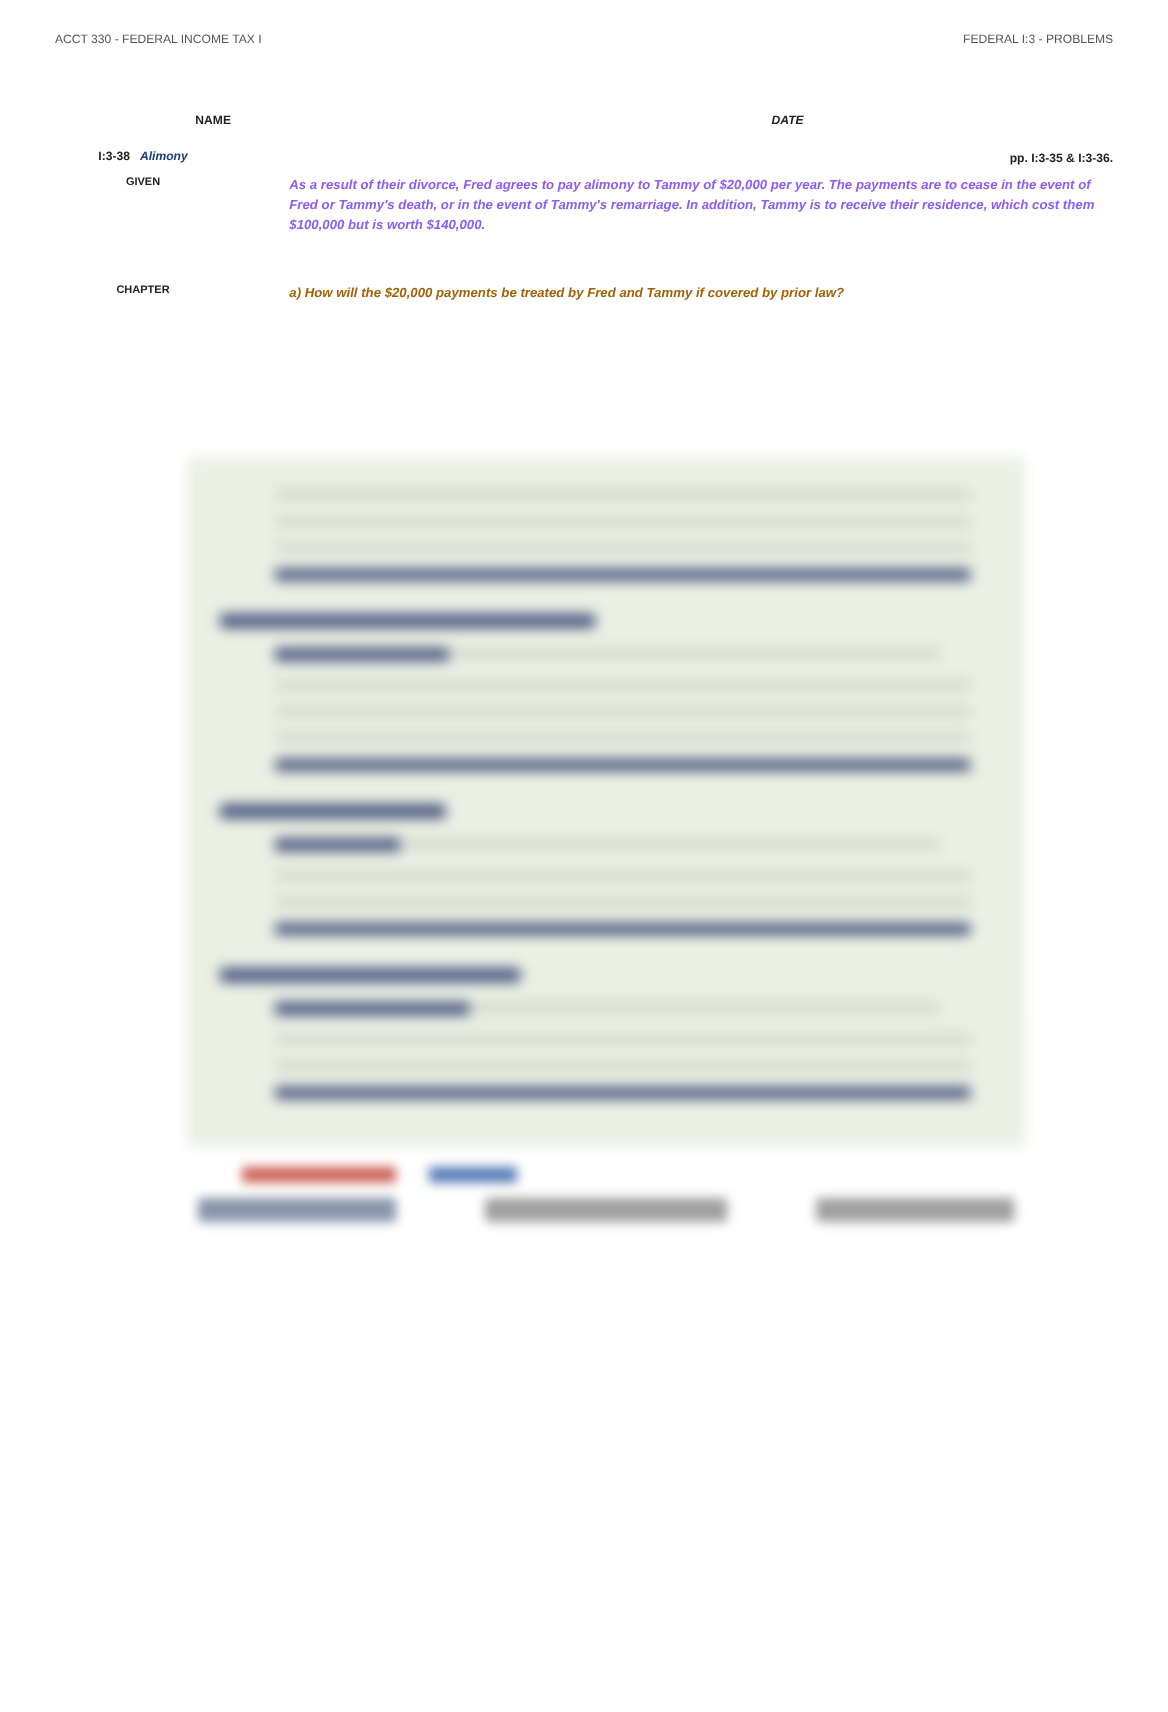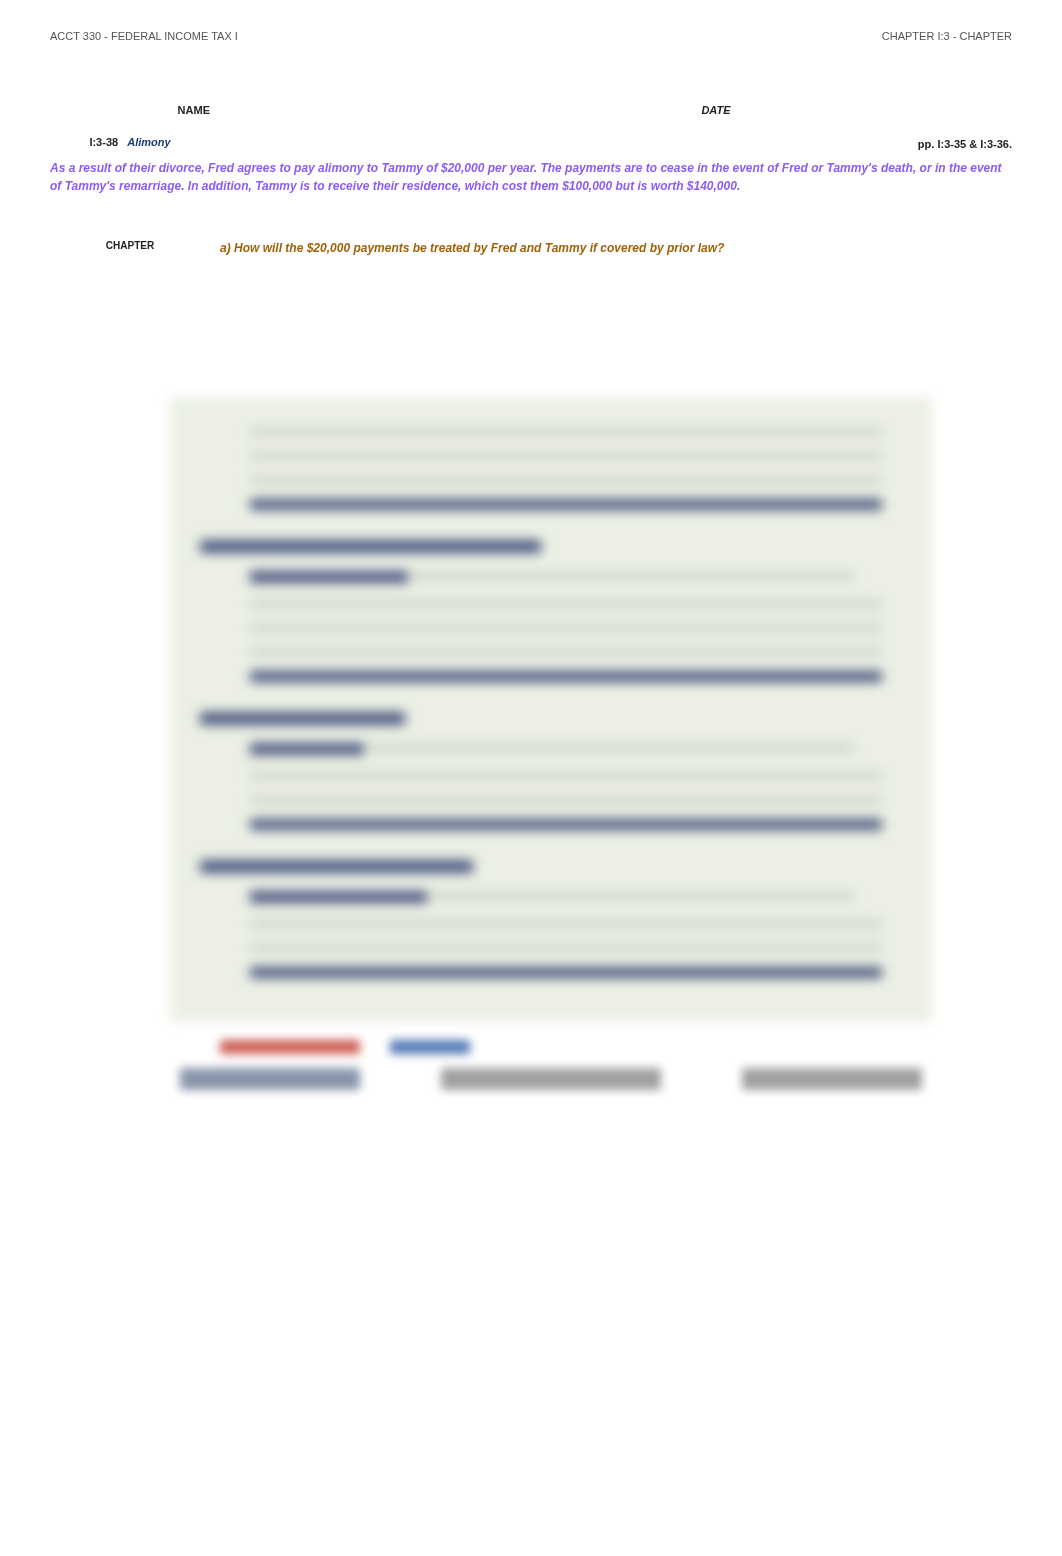--- a/index.html
+++ b/index.html
@@ -69,20 +69,21 @@
     }
     .label-small {
       font-weight: bold;
       color: #222;
       font-size: 10px;
     }
     .right-col {
       flex: 1;
       font-size: 12px;
       line-height: 1.5;
+      margin-left: 43px;
     }
     .pages-ref {
       text-align: right;
       font-weight: bold;
       color: #222;
       font-size: 11px;
       margin-bottom: 2px;
     }
     .given-text {
       font-weight: bold;
@@ -187,39 +188,42 @@
     .fc1 { width: 180px; background: #6a7a95; }
     .fc2 { width: 220px; background: #888; }
     .fc3 { width: 180px; background: #888; }
   </style>
 </head>
 <body>
 
 <div class="page">
   <div class="top-header">
     <div>ACCT 330 - FEDERAL INCOME TAX I</div>
-    <div>CHAPTER I:3 - CHAPTER</div>
+    <div>FEDERAL I:3 - PROBLEMS</div>
   </div>
 
   <div class="name-date-row">
     <div class="name-label">NAME</div>
     <div class="date-label">DATE</div>
   </div>
 
   <div class="row">
     <div class="left-col">
       <span class="problem-number">I:3-38</span>
       <span class="topic">Alimony</span>
     </div>
     <div class="right-col">
       <div class="pages-ref">pp. I:3-35 &amp; I:3-36.</div>
     </div>
   </div>
 
   <div class="row">
+    <div class="left-col">
+      <span class="label-small">GIVEN</span>
+    </div>
     <div class="right-col">
       <div class="given-text">As a result of their divorce, Fred agrees to pay alimony to Tammy of $20,000 per year.  The payments are to cease in the event of Fred or Tammy's death, or in the event of Tammy's remarriage.  In addition, Tammy is to receive their residence, which cost them $100,000 but is worth $140,000.</div>
     </div>
   </div>
 
   <div style="height: 40px;"></div>
 
   <div class="row">
     <div class="left-col">
       <span class="label-small">CHAPTER</span>

